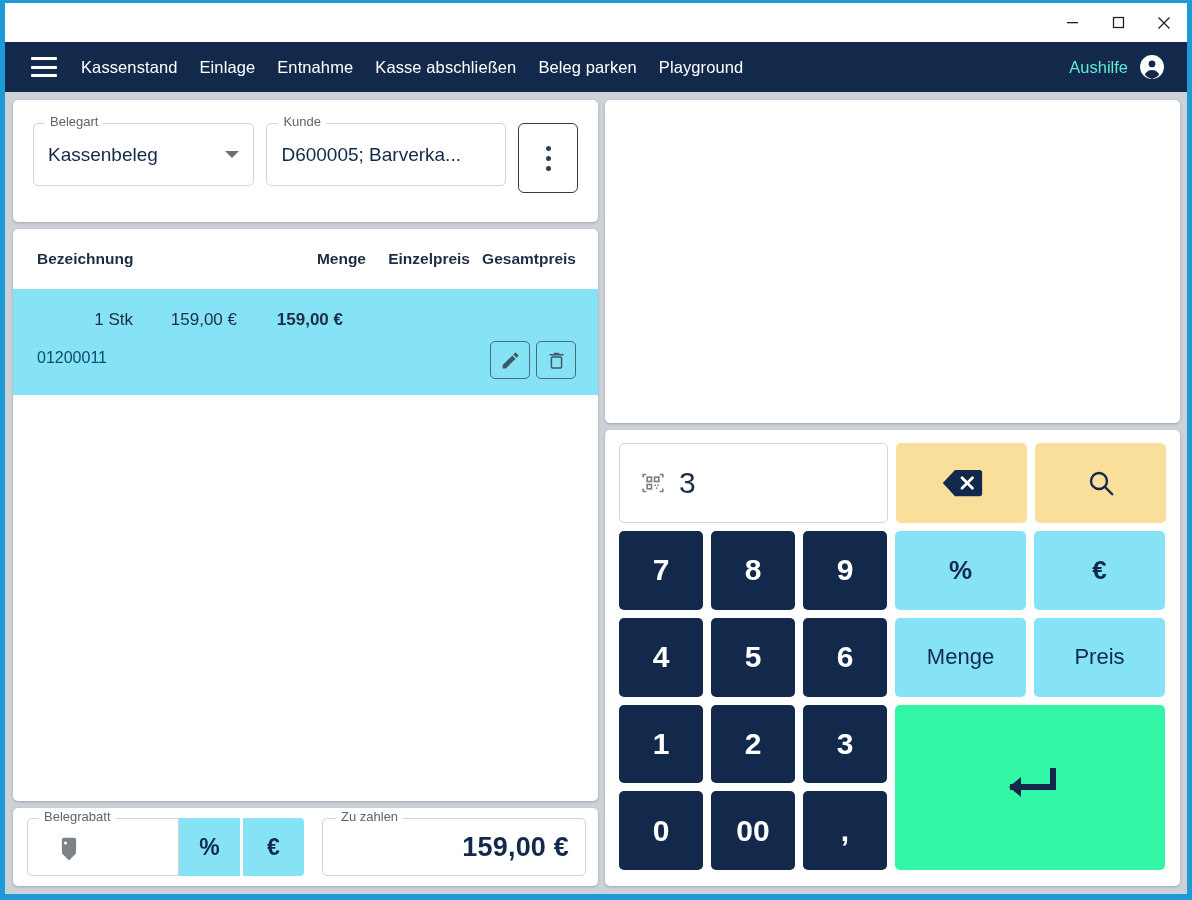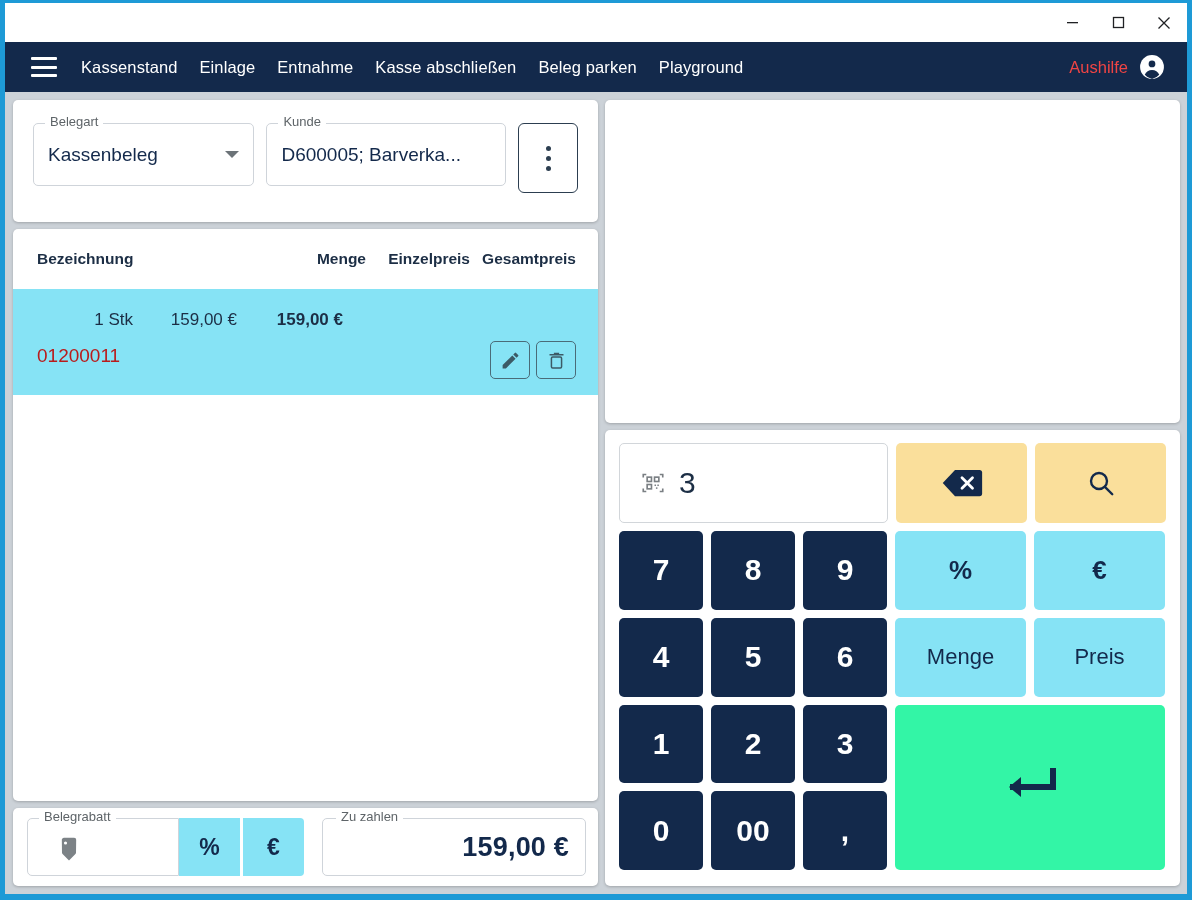--- a/index.html
+++ b/index.html
@@ -83,21 +83,21 @@
     cursor: pointer;
     letter-spacing: 0.1px;
   }
   #navspacer { flex: 1 1 auto; }
   #userarea {
     display: flex;
     align-items: center;
     gap: 11px;
     cursor: pointer;
   }
-  #username { font-size: 16.5px; color: #ef4444; }
+  #username { font-size: 16.5px; color: #5eead4; }
   #avatar { width: 26px; height: 26px; display: block; }
 
   
   #content {
     flex: 1 1 auto;
     display: flex;
     padding: 8px 7px 8px 8px;
     gap: 7px;
     background: #ccd2d8;
     box-sizing: border-box;
@@ -233,21 +233,21 @@
     height: 34px;
   }
   .item-line1 .c-name { font-weight: bold; font-size: 18px; }
   .item-line1 .c-total { font-weight: bold; }
   .item-line2 {
     display: flex;
     align-items: flex-end;
     justify-content: space-between;
     margin-top: 4px;
   }
-  #item-sku { font-size: 19px; color: #b91c1c; padding-bottom: 12px; }
+  #item-sku { font-size: 16px; color: #0c4a6e; padding-bottom: 12px; }
   .row-actions { display: flex; gap: 6px; }
   .icon-btn {
     width: 40px;
     height: 38px;
     border: 1px solid #4a6b78;
     border-radius: 5px;
     display: flex;
     align-items: center;
     justify-content: center;
     cursor: pointer;

